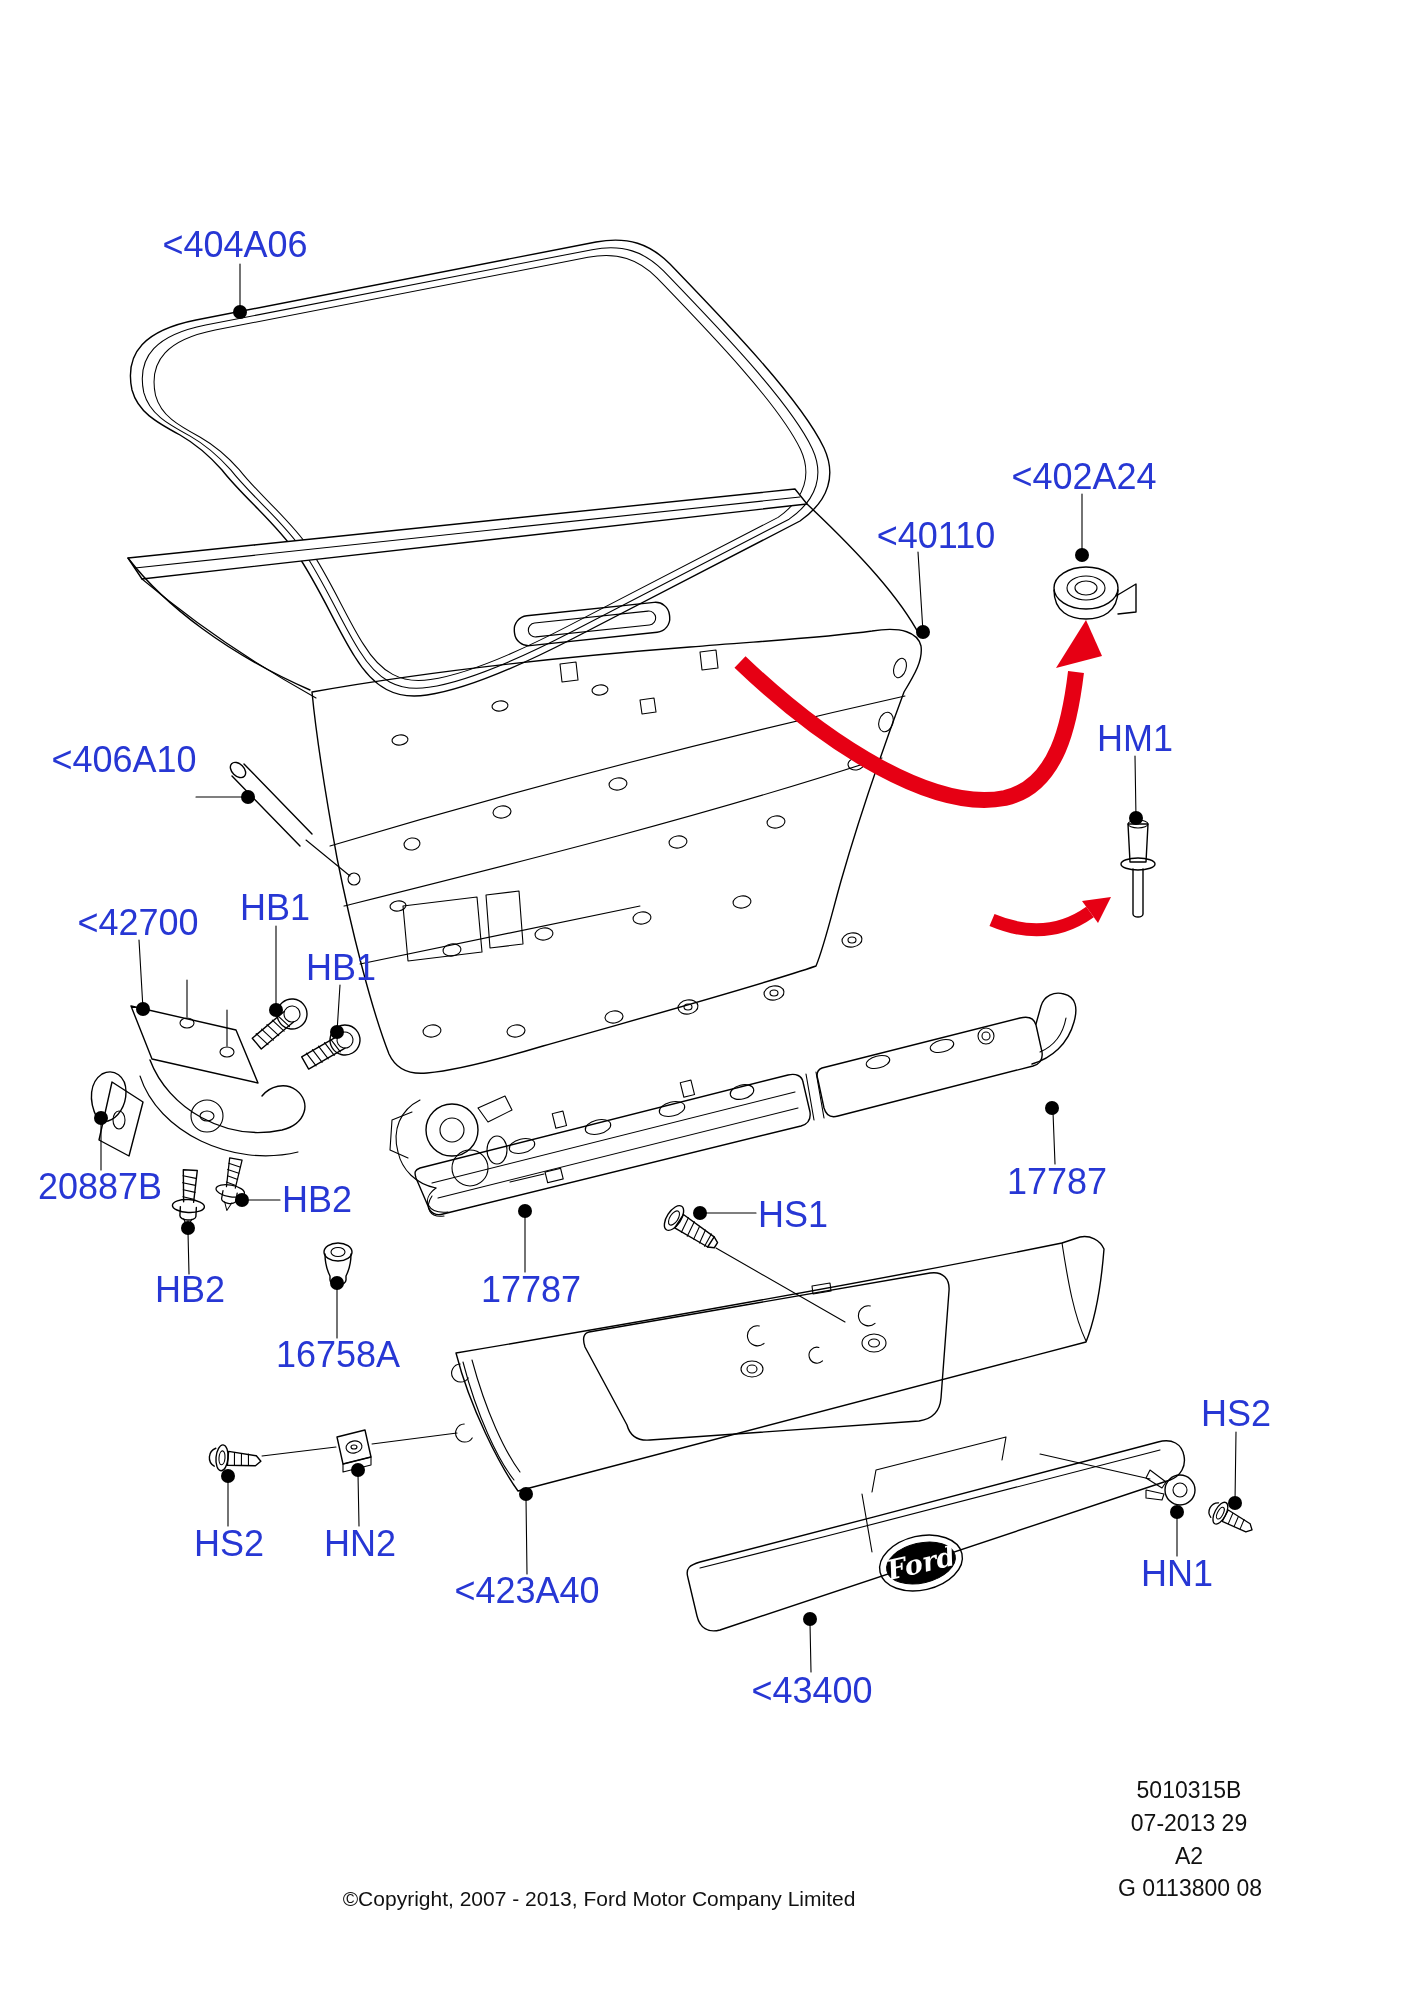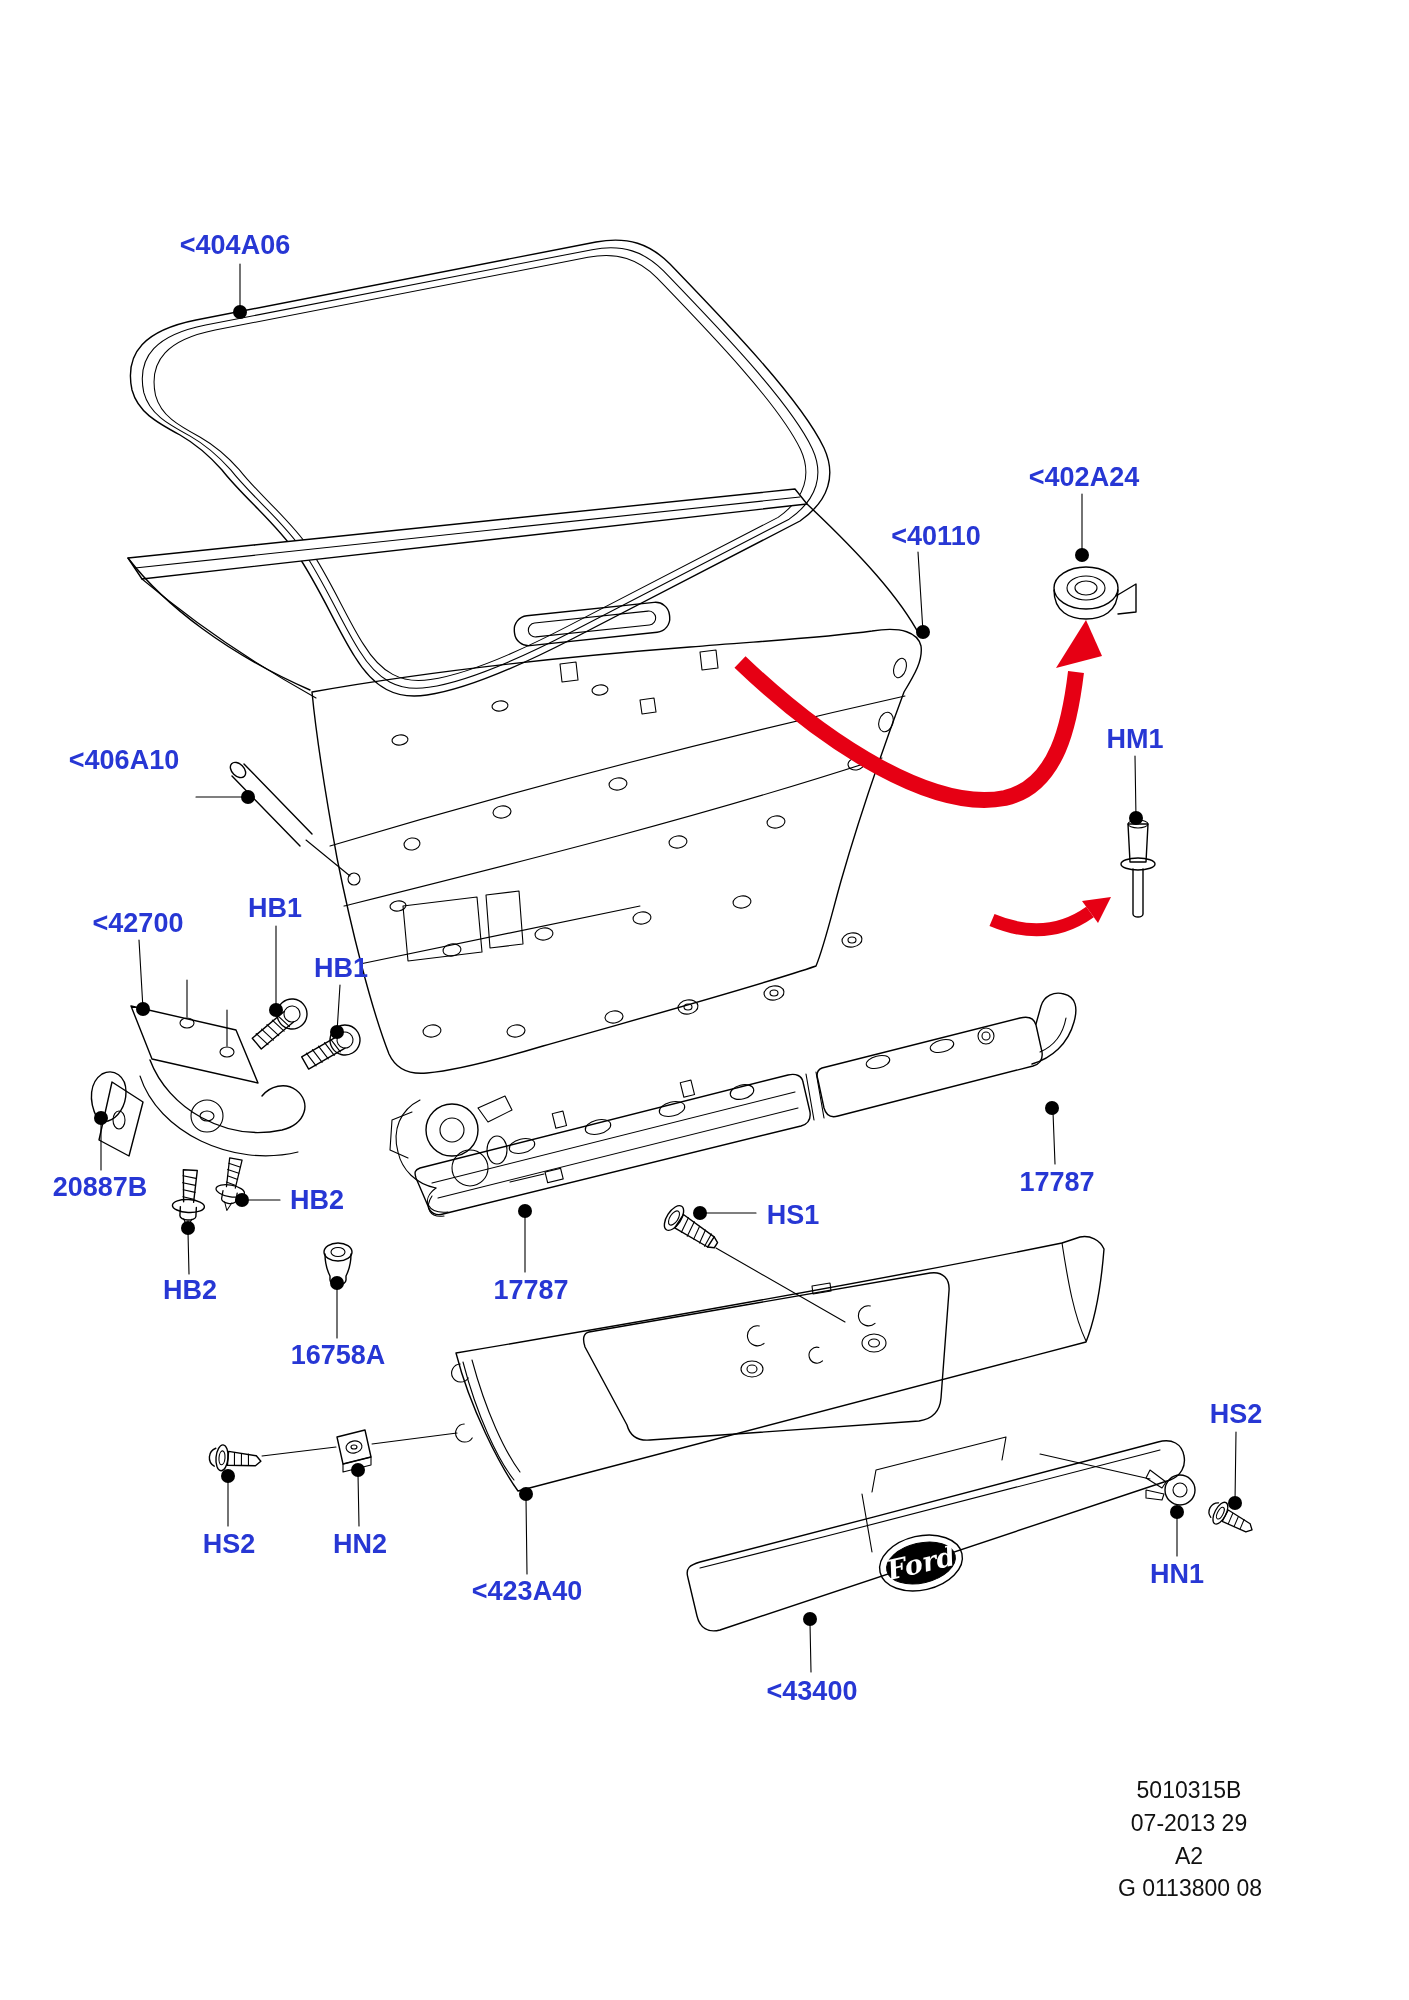--- a/index.html
+++ b/index.html
@@ -1,20 +1,20 @@
 <!DOCTYPE html>
 <html><head>
 <meta charset="utf-8">
 <style>
   html,body{margin:0;padding:0;background:#fff;}
   .stage{position:relative;width:1409px;height:2000px;background:#ffffff;overflow:hidden;
          font-family:"Liberation Sans",sans-serif;}
   .stage svg{position:absolute;left:0;top:0;}
-  .callout{position:absolute;transform:translate(-50%,-50%);color:#2737d4;font-weight:bold;
-           font-size:27px;white-space:nowrap;letter-spacing:0px;cursor:pointer;}
+  .callout{position:absolute;transform:translate(-50%,-50%);color:#2737d4;font-weight:normal;
+           font-size:36px;white-space:nowrap;letter-spacing:0px;cursor:pointer;}
   .k{stroke:#000;fill:none;stroke-width:1.4;stroke-linecap:round;stroke-linejoin:round;}
   .k2{stroke:#000;fill:none;stroke-width:1.1;stroke-linecap:round;stroke-linejoin:round;}
   .wfill{fill:#fff;stroke:#000;stroke-width:1.4;stroke-linejoin:round;}
   .dot{fill:#000;stroke:none;}
   .red{fill:#e60014;stroke:none;}
   .redline{stroke:#e60014;fill:none;}
   .ftline{position:absolute;transform:translate(-50%,-50%);color:#111;font-size:23px;white-space:nowrap;margin-top:9px;}
   .copyright{position:absolute;transform:translate(-50%,-50%);color:#111;font-size:21px;white-space:nowrap;}
   .fordtxt{position:absolute;transform:translate(-50%,-50%) rotate(-13deg);color:#fff;
            font-family:"DejaVu Serif",serif;font-style:italic;font-weight:bold;font-size:27px;}
@@ -351,13 +351,14 @@
   <div class="callout" style="left:812px;top:1691px">&lt;43400</div>
   <div class="callout" style="left:1177px;top:1574px">HN1</div>
   <div class="callout" style="left:1236px;top:1414px">HS2</div>
 
   <div class="fordtxt" style="left:921px;top:1563px">Ford</div>
 
   <div class="ftline" style="left:1189px;top:1781px">5010315B</div>
   <div class="ftline" style="left:1189px;top:1814px">07-2013 29</div>
   <div class="ftline" style="left:1189px;top:1847px">A2</div>
   <div class="ftline" style="left:1190px;top:1879px">G 0113800 08</div>
+  <div class="copyright" style="left:599px;top:1899px">©Copyright, 2007 - 2013, Ford Motor Company Limited</div>
 </div>
 
 </body></html>

